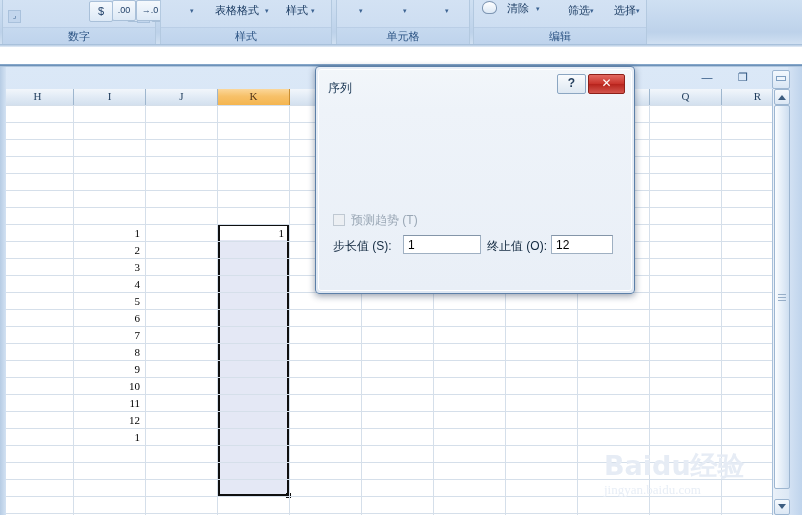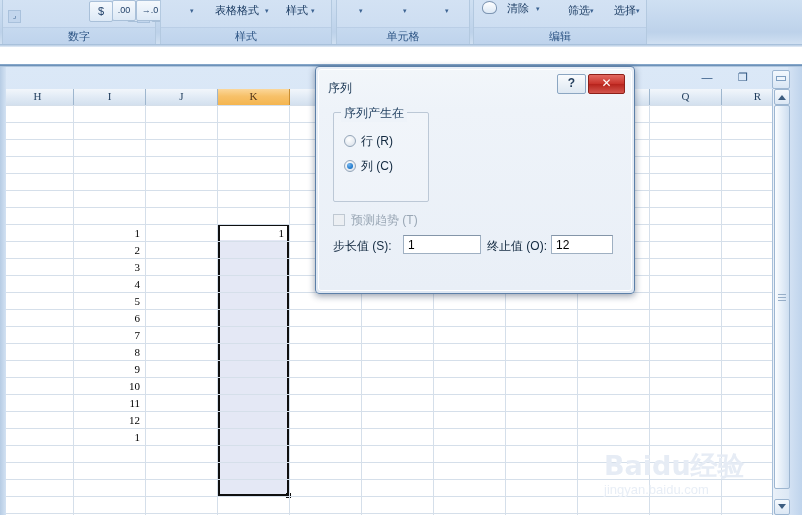--- a/index.html
+++ b/index.html
@@ -123,21 +123,21 @@
   }
   #sbsplit i{position:absolute;left:3px;top:5px;width:8px;height:3px;
     background:#eef5fc;border:1px solid #7e9ec0;}
 
   
   #wmark{position:absolute;left:604px;top:446px;width:190px;height:56px;
     pointer-events:none;user-select:none;}
   #wmark .wm1{position:absolute;left:0;top:2px;font-size:27px;font-weight:bold;
     color:#e6ecf5;letter-spacing:0px;font-family:"DejaVu Sans",sans-serif;}
   #wmark .wm2{position:absolute;left:0;top:36px;font-size:13px;color:#e8eef6;
-    font-family:Liberation Sans, sans-serif;}
+    font-family:Liberation Serif, serif;}
 
   
   #dlg{
     position:absolute;left:315px;top:66px;width:318px;height:226px;
     background:linear-gradient(to bottom,#e8eef6 0%,#dfe8f3 100%);
     border:1px solid #5d80a8;border-radius:4px;
     box-shadow:0 2px 7px rgba(20,40,70,.45);
     overflow:hidden;
   }
   #dlgInner{
@@ -370,31 +370,20 @@
   <div class="wm2">jingyan.baidu.com</div>
 </div>
 
 <div id="dlg">
   <div id="dlgInner">
 
     <div id="dlgTitle">序列</div>
     <div id="btnHelp">?</div>
     <div id="btnClose">✕</div>
 
-    <div class="fset" style="left:14px;top:42px;width:94px;height:88px;">
-      <span class="fleg">序列产生在</span>
-      <div class="radio" style="left:10px;top:20px;">
-        <span class="rb"></span>
-        <span class="rlab">行 (R)</span>
-      </div>
-      <div class="radio" style="left:10px;top:45px;">
-        <span class="rb on"></span>
-        <span class="rlab">列 (C)</span>
-      </div>
-    </div>
 
 
 
     <div class="chk" style="left:14px;top:142px;">
       <span class="cb"></span>
       <span class="clab">预测趋势 (T)</span>
     </div>
 
     <span class="flab" style="left:14px;top:168px;">步长值 (S):</span>
     <input class="finput" style="left: 84px; top: 165px; width: 78px;" value="1">

